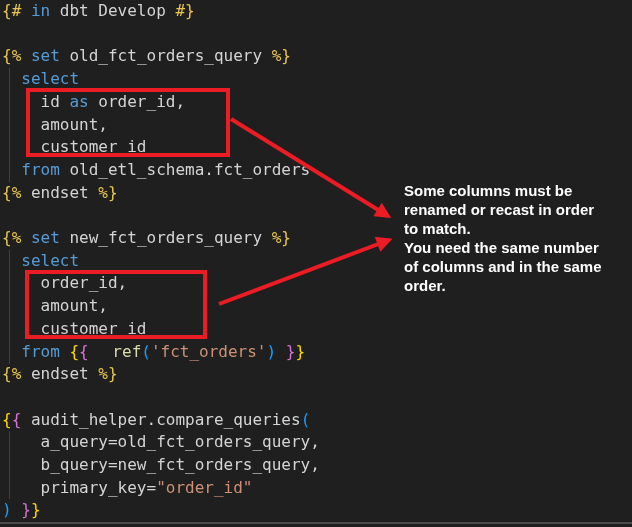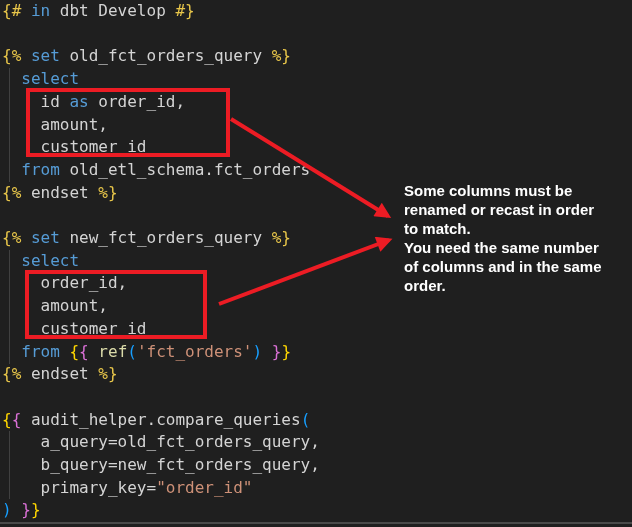--- a/index.html
+++ b/index.html
@@ -9,21 +9,21 @@
     font-family:"DejaVu Sans Mono","Liberation Mono",monospace;
   }
   .code{
     position:absolute;left:2px;top:0;
     font-size:16px;line-height:22.7px;white-space:pre;
     color:var(--fg,#d4d4d4);
   }
   .code-line{min-height:22.7px;}
   .tk-kw{color:var(--kw,#569cd6);}
   .tk-delim{color:var(--delim,#e8c64a);}
-  .tk-func{color:var(--func,#dcdcaa);}
+  .tk-func{color:var(--func,#dcdcaa);margin-left:14px;}
   .tk-str{color:var(--str,#ce9178);}
   .tk-b1{color:var(--b1,#ffd700);}
   .tk-b2{color:var(--b2,#da70d6);}
   .tk-b3{color:var(--b3,#179fff);}
   .indent-guide{
     position:absolute;width:1px;background:var(--guide,#404040);
   }
   .hl-box{
     position:absolute;border:4px solid var(--red,#ec1c24);
     box-sizing:border-box;background:transparent;

